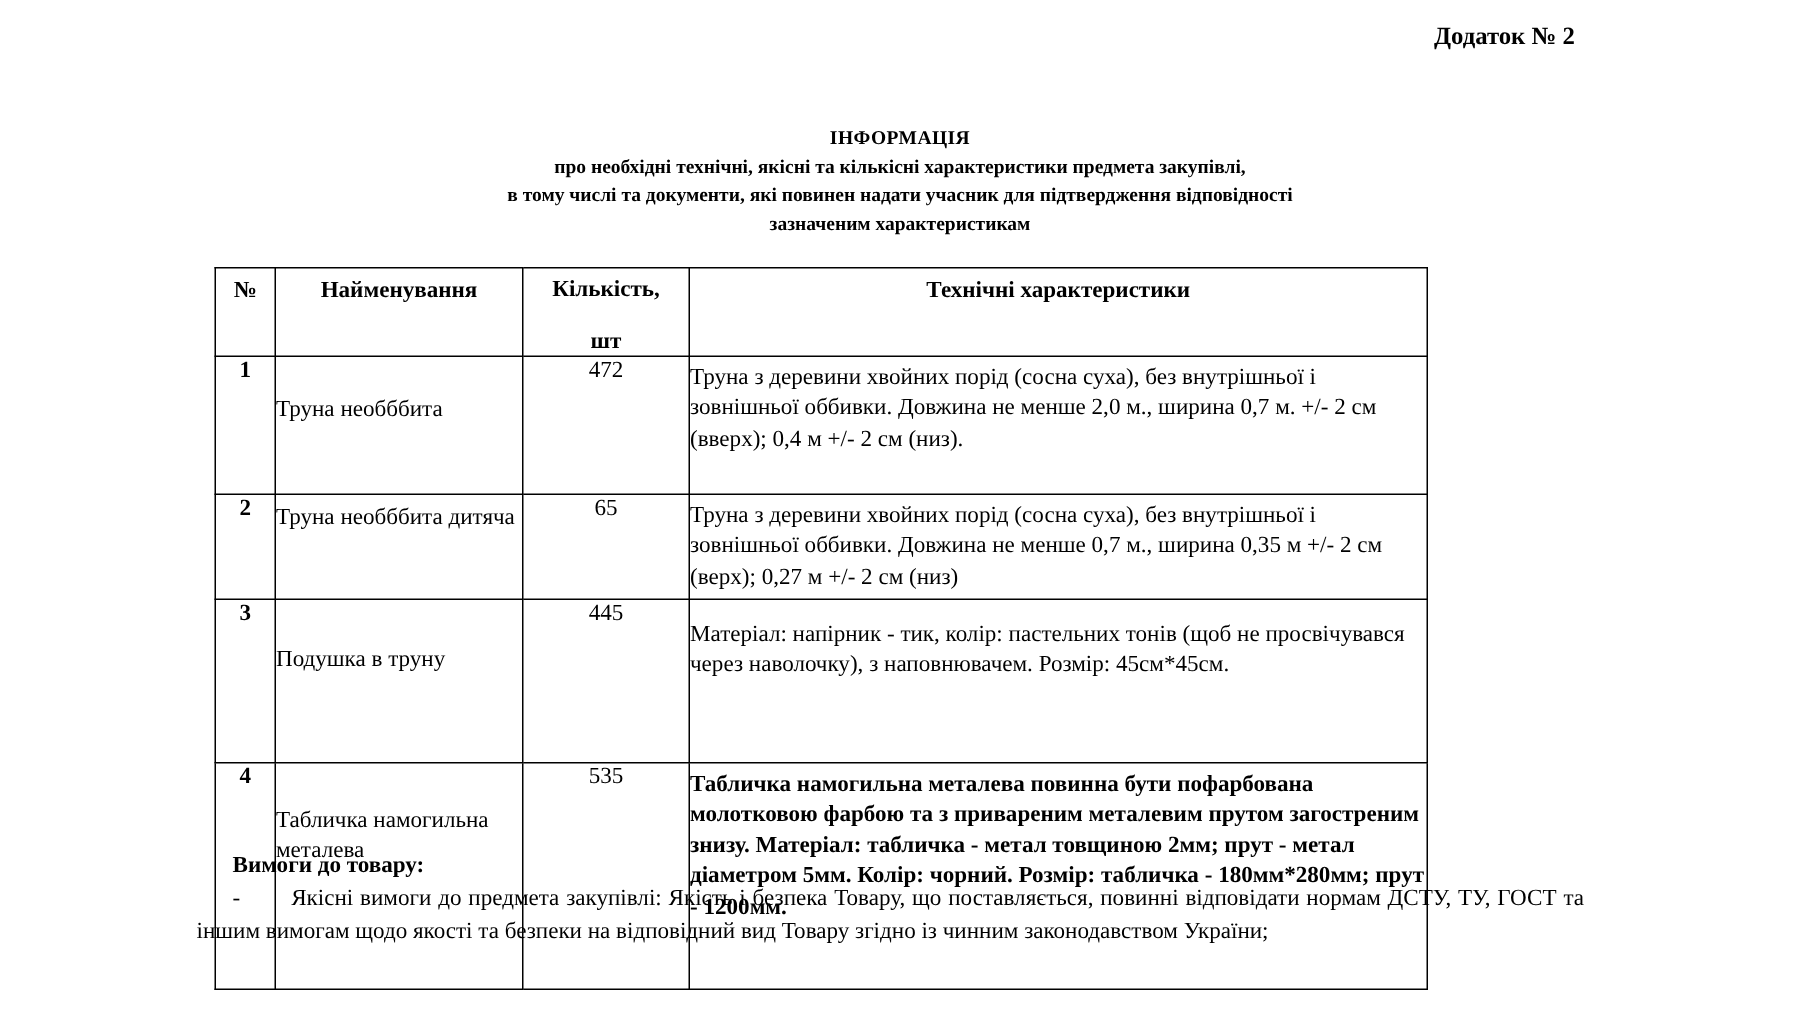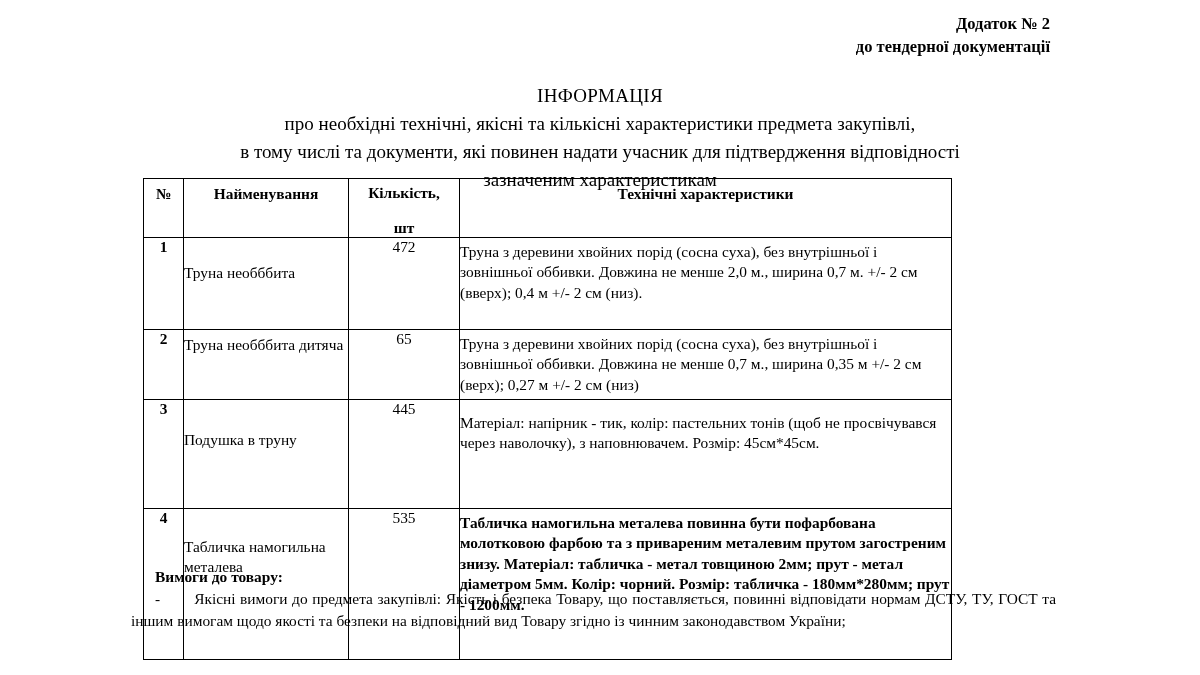--- a/index.html
+++ b/index.html
@@ -37,22 +37,22 @@
   }
   .doc-header .line { display: block; white-space: nowrap; }
 
   
   .title-block {
     position: absolute;
     top: 82px;
     left: 140px;
     width: 920px;
     text-align: center;
-    font-weight: normal;
-    font-size: 19px;
+    font-weight: bold;
+    font-size: 13px;
     line-height: 1.47;
   }
   .title-block .title-main { display: block; letter-spacing: 0.3px; }
   .title-block .title-sub { display: block; }
 
   
   .spec-table {
     position: absolute;
     top: 178px;
     left: 143px;
@@ -152,21 +152,20 @@
     margin-top: 1px;
   }
 </style>
 </head>
 <body>
 
 <div class="page">
 
   <div class="doc-header">
     <span class="line">Додаток № 2</span>
-    <span class="line">до тендерної документації</span>
   </div>
 
   <div class="title-block">
     <span class="title-main">ІНФОРМАЦІЯ</span>
     <span class="title-sub">про необхідні технічні, якісні та кількісні характеристики предмета закупівлі,</span>
     <span class="title-sub">в тому числі та документи, які повинен надати учасник для підтвердження відповідності</span>
     <span class="title-sub">зазначеним характеристикам</span>
   </div>
 
   <table class="spec-table">

